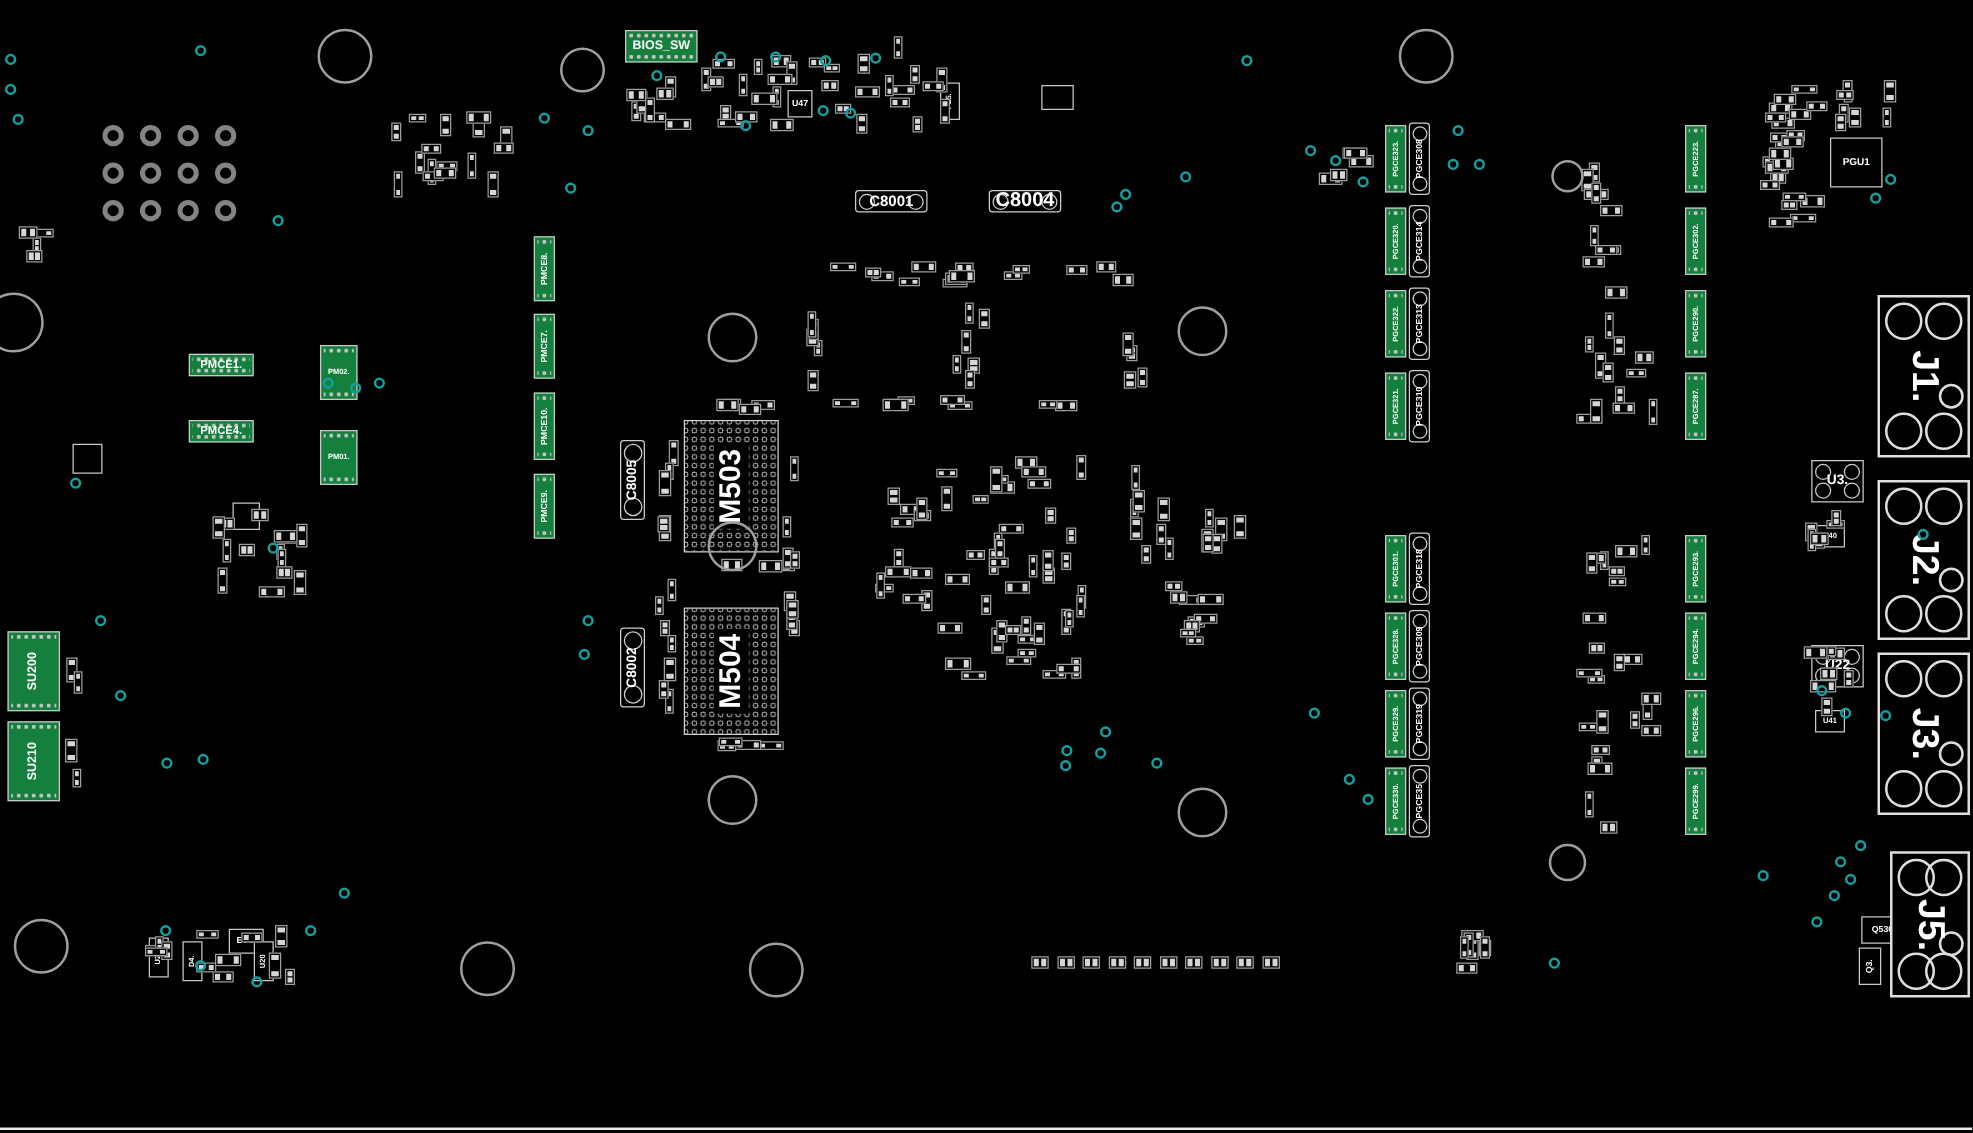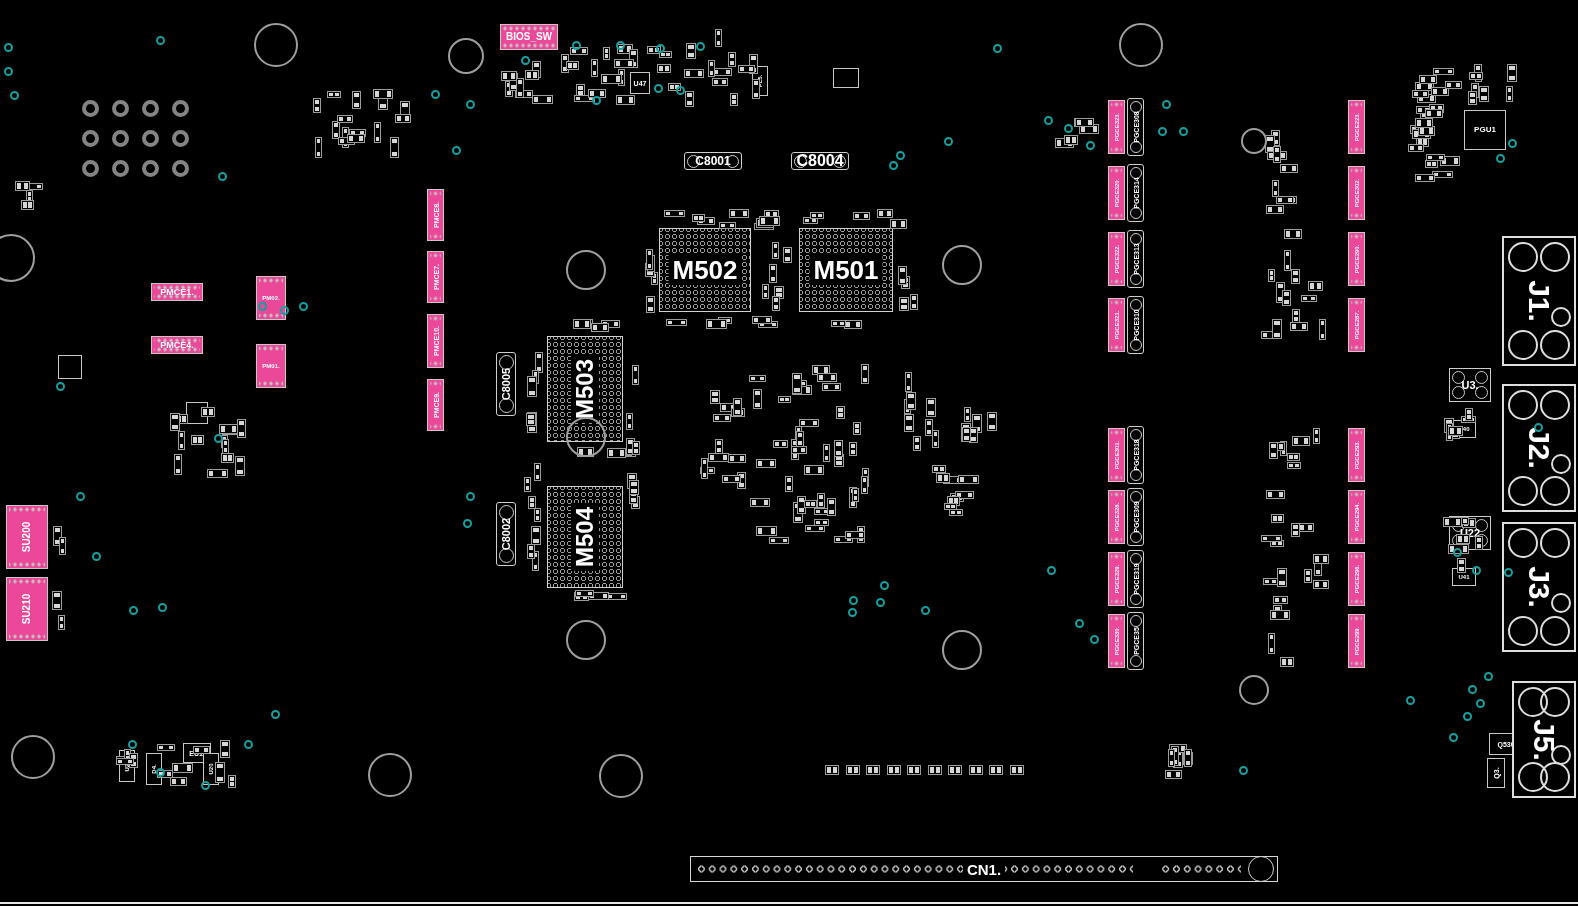--- a/index.html
+++ b/index.html
@@ -4,21 +4,21 @@
 <style>
   html,body{margin:0;padding:0;background:#000;}
   #board{position:relative;width:1578px;height:906px;background:#000;overflow:hidden;
          font-family:"Liberation Sans",sans-serif;}
   .abs{position:absolute;box-sizing:border-box;}
   .lbl{position:absolute;left:50%;top:50%;transform:translate(-50%,-50%);
        color:#fff;font-weight:bold;white-space:nowrap;line-height:1;
        font-family:"Liberation Sans",sans-serif;}
   .lbl.r-90{transform:translate(-50%,-50%) rotate(-90deg);}
   .lbl.r90{transform:translate(-50%,-50%) rotate(90deg);}
-  .chip{border:1px solid #c8c8c8;background:#ec4899;}
+  .chip{border:1px solid #c8c8c8;background:#15803d;}
   .padrow{position:absolute;left:2px;right:2px;height:5px;
        background-image:radial-gradient(circle,#c4c4c4 1.4px,transparent 1.9px);
        background-size:6px 6px;background-position:center;}
   .cap{border:1px solid #cfcfcf;border-radius:3px;background:#000;}
   .capc{position:absolute;border:1px solid #cfcfcf;border-radius:50%;}
   .bga{border:1px solid #d0d0d0;
        background-image:radial-gradient(circle,transparent 1.5px,#9a9a9a 1.5px,#9a9a9a 2.3px,transparent 2.4px);
        background-size:7px 7px;background-position:4px 4px;}
   .bga .lbl{background:#000;padding:2px 4px;}
   .conn{border:2px solid #dedede;background:#000;}
@@ -56,26 +56,20 @@
     <div class="abs cap" style="left: 684px; top: 152px; width: 58px; height: 18px;">
       <div class="capc" style="width: 11px; height: 11px; left: 2px; top: 2px;"></div>
       <div class="capc" style="width: 11px; height: 11px; right: 2px; top: 2px;"></div>
       <span class="lbl" style="font-size: 12px;">C8001</span>
     </div>
     <div class="abs cap" style="left: 791px; top: 152px; width: 58px; height: 18px;">
       <div class="capc" style="width: 11px; height: 11px; left: 2px; top: 2px;"></div>
       <div class="capc" style="width: 11px; height: 11px; right: 2px; top: 2px;"></div>
       <span class="lbl" style="font-size: 16px;">C8004</span>
     </div>
-    <div class="abs bga" style="left: 659px; top: 228px; width: 92px; height: 84px;">
-      <span class="lbl" style="font-size: 26px;">M502</span>
-    </div>
-    <div class="abs bga" style="left: 799px; top: 228px; width: 94px; height: 84px;">
-      <span class="lbl" style="font-size: 26px;">M501</span>
-    </div>
     <div class="abs bga" style="left: 547px; top: 336px; width: 76px; height: 106px;">
       <span class="lbl r-90" style="font-size: 24px;">M503</span>
     </div>
     <div class="abs bga" style="left: 547px; top: 486px; width: 76px; height: 102px;">
       <span class="lbl r-90" style="font-size: 24px;">M504</span>
     </div>
     <div class="abs cap" style="left: 496px; top: 352px; width: 20px; height: 64px;">
       <div class="capc" style="width: 13px; height: 13px; top: 2px; left: 2px;"></div>
       <div class="capc" style="width: 13px; height: 13px; bottom: 2px; left: 2px;"></div>
       <span class="lbl r-90" style="font-size: 11px;">C8005</span>
@@ -308,26 +302,20 @@
       <div class="cc" style="width: 16px; height: 16px; right: 3px; top: 55%;"></div>
       <span class="lbl r90" style="font-size: 30px;">J3.</span>
     </div>
     <div class="abs conn" style="left: 1512px; top: 681px; width: 64px; height: 117px;">
       <div class="cc" style="width: 26px; height: 26px; left: 4px; top: 4px;"></div>
       <div class="cc" style="width: 26px; height: 26px; right: 4px; top: 4px;"></div>
       <div class="cc" style="width: 26px; height: 26px; left: 4px; bottom: 4px;"></div>
       <div class="cc" style="width: 26px; height: 26px; right: 4px; bottom: 4px;"></div>
       <div class="cc" style="width: 16px; height: 16px; right: 3px; top: 55%;"></div>
       <span class="lbl r90" style="font-size: 30px;">J5.</span>
-    </div>
-    <div class="abs cn1" style="left: 690px; top: 856px; width: 588px; height: 26px;">
-      <div class="pinrow"></div>
-      <div class="pingap" style="left: 442px; width: 26px;"></div>
-      <div class="bigpin"></div>
-      <span class="lbl" style="font-size: 15px;">CN1.</span>
     </div>
     <div class="abs box" style="left: 183px; top: 743px; width: 28px; height: 20px;">
       <span class="lbl" style="font-size: 7px;">EU1.</span>
     </div>
     <div class="abs box" style="left: 119px; top: 750px; width: 16px; height: 32px;">
       <span class="lbl r-90" style="font-size: 6px;">U23</span>
     </div>
     <div class="abs box" style="left: 146px; top: 753px; width: 16px; height: 32px;">
       <span class="lbl r-90" style="font-size: 6px;">D4.</span>
     </div>

